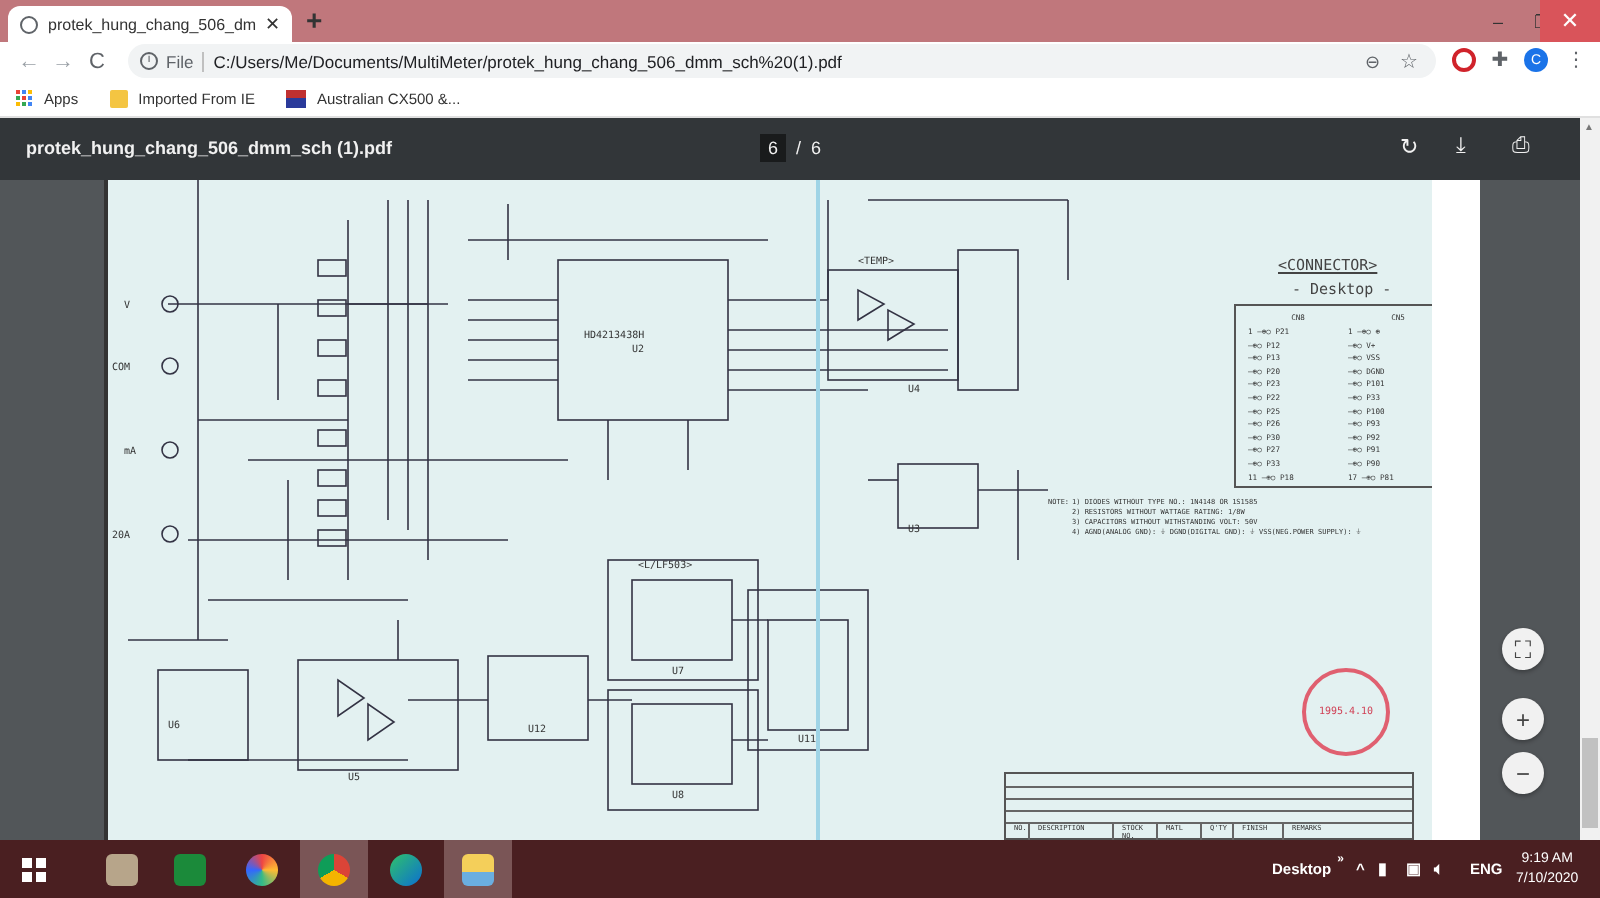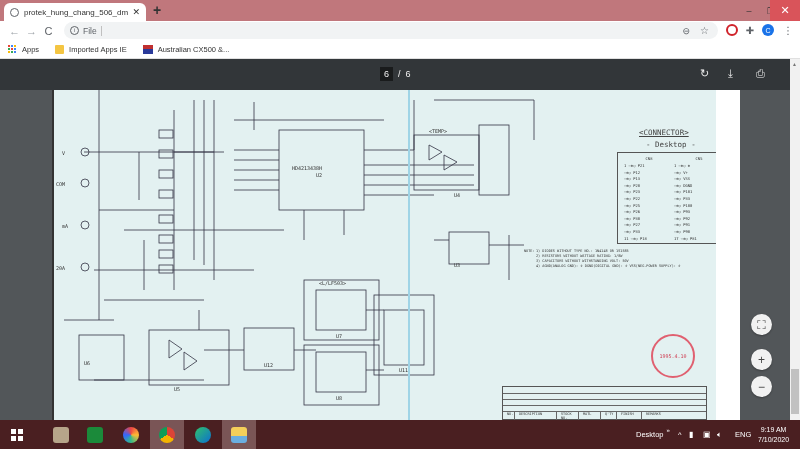--- a/index.html
+++ b/index.html
@@ -80,21 +80,21 @@
   .stamp { position: absolute; left: 597px; top: 244px; width: 44px; height: 44px; border-radius: 50%; border: 2px solid #e06070; color: #d04055; font-size: 5px; display: flex; align-items: center; justify-content: center; font-family: "DejaVu Sans Mono", monospace; }
   .chip-lbl { position: absolute; font-family: "DejaVu Sans Mono", monospace; font-size: 5px; color: #333; }
 
   
   .taskbar { position: absolute; left: 0; top: 420px; width: 800px; height: 29px; background: #4a1f21; }
   .tb-item { position: absolute; top: 0; width: 34px; height: 29px; display: flex; align-items: center; justify-content: center; cursor: pointer; }
   .tb-item.active { background: #7a5556; }
   .tb-ic { width: 16px; height: 16px; border-radius: 3px; }
   .start-ic { width: 12px; height: 12px; display: grid; grid-template-columns: 5px 5px; grid-template-rows: 5px 5px; gap: 2px; }
   .start-ic i { background: #fff; display: block; }
-  .tray { position: absolute; top: 0; height: 29px; display: flex; align-items: center; font-size: 7.5px; color: #fff; }
+  .tray { position: absolute; top: 0; height: 29px; display: flex; align-items: center; font-size: 7.5px; color: #fff; font-weight: bold; }
   .clock { position: absolute; left: 758px; top: 5px; font-size: 7px; color: #fff; text-align: center; line-height: 10px; }
 </style>
 </head>
 <body>
 
 <div class="tabstrip">
   <div class="tab">
     <span class="globe"></span>
     <span class="title">protek_hung_chang_506_dmm_s</span>
     <span class="close">✕</span>
@@ -106,20 +106,21 @@
 </div>
 
 <div class="toolbar">
   <span class="navbtn" style="margin-left:6px">←</span>
   <span class="navbtn">→</span>
   <span class="navbtn reload">C</span>
   <div class="omni">
     <span class="info">i</span>
     <span class="scheme">File</span>
     <span class="sep"></span>
+    <span>C:/Users/Me/Documents/MultiMeter/protek_hung_chang_506_dmm_sch%20(1).pdf</span>
     <span class="zoomic">⊖</span>
     <span class="star">☆</span>
   </div>
 </div>
 <div class="ext opera"></div>
 <div class="ext puzzle">✚</div>
 <div class="ext profile">C</div>
 <div class="ext menu">⋮</div>
 
 <div class="bookmarks">
@@ -132,29 +133,30 @@
         <i style="background:#ea4335"></i>
         <i style="background:#4285f4"></i>
       <i style="background:#fbbc05"></i>
         <i style="background:#34a853"></i>
         <i style="background:#4285f4"></i>
     </span>
     <span>Apps</span>
   </div>
   <div class="bm">
     <span class="ic folder-ic"></span>
-    <span>Imported Apps IE</span>
+    <span>Imported From IE</span>
   </div>
   <div class="bm">
     <span class="ic cx-ic"></span>
     <span>Australian CX500 &amp;...</span>
   </div>
 </div>
 
 <div class="pdfbar">
+  <span class="fname">protek_hung_chang_506_dmm_sch (1).pdf</span>
   <div class="pageno">
     <span class="cur">6</span>
     <span class="slash">/</span>
     <span>6</span>
   </div>
   <span class="act" style="left:700px">↻</span>
   <span class="act" style="left:728px">⤓</span>
   <span class="act" style="left:756px">⎙</span>
 </div>
 

